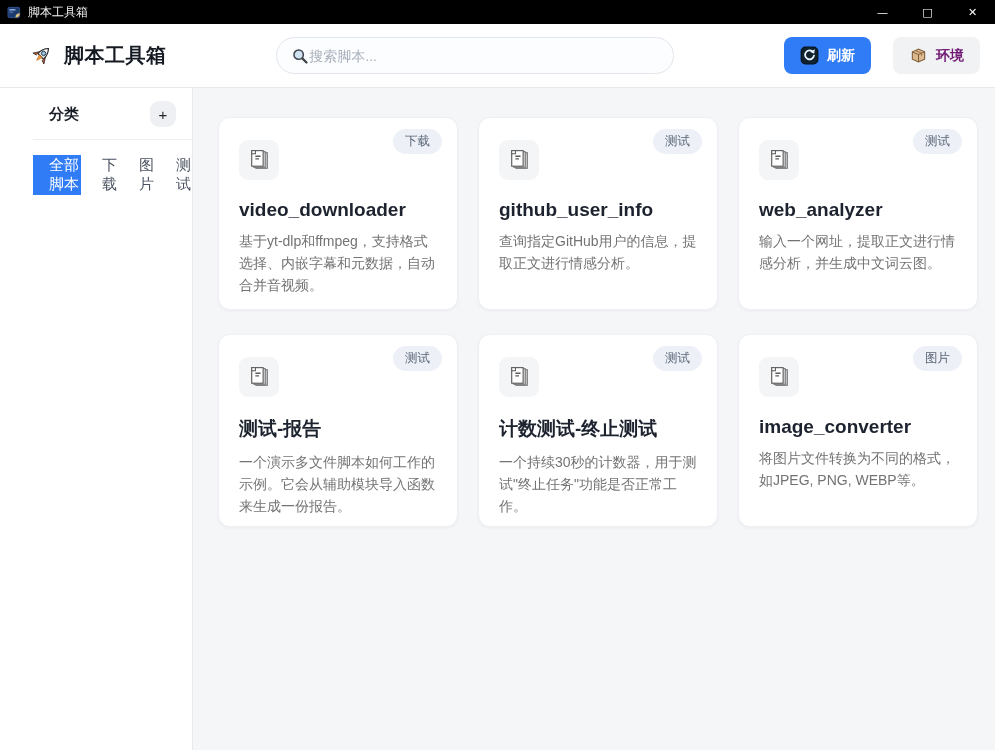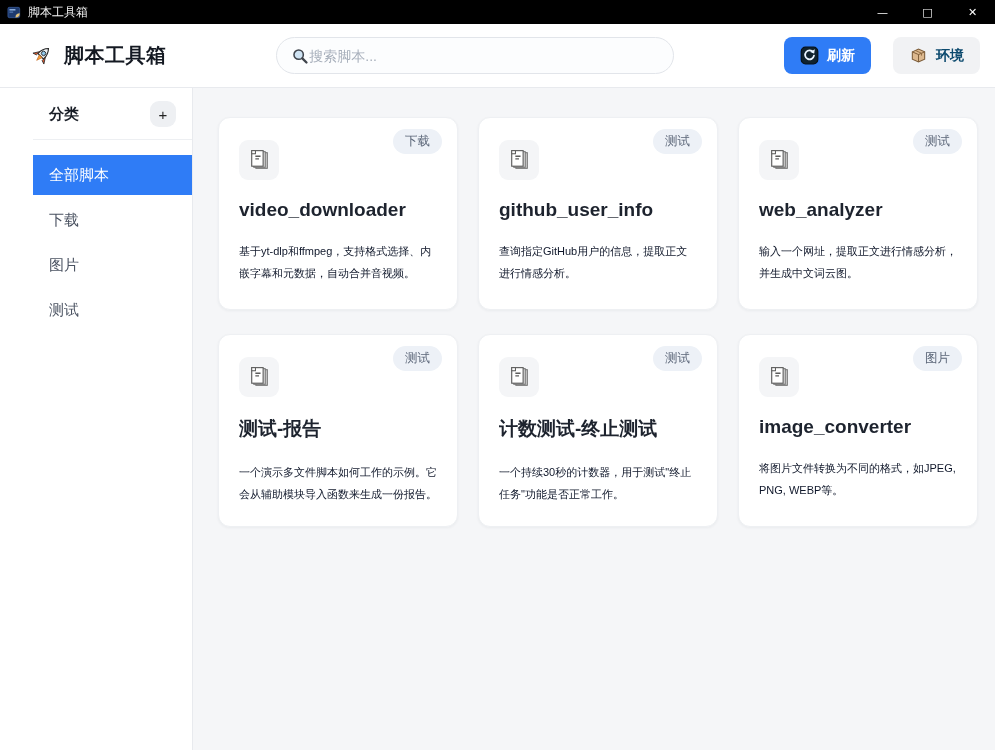--- a/index.html
+++ b/index.html
@@ -49,39 +49,39 @@
   .search-box input::placeholder { color:#a7afbb; }
 
   .header-actions { display:flex; gap:22px; flex:0 0 auto; }
   .btn {
     height:37px; border:none; border-radius:8px; padding:0 16px;
     display:flex; align-items:center; gap:8px; cursor:pointer;
     font-size:14px; font-weight:600; font-family:inherit;
   }
   .btn svg { width:19px; height:19px; }
   .btn-primary { background:#2f7cf6; color:#ffffff; }
-  .btn-neutral { background:#f1f2f4; color:#0c4a6e; }
+  .btn-neutral { background:#f1f2f4; color:#701a75; }
 
   
   .content { flex:1; display:flex; min-height:0; }
 
   .sidebar {
     width:193px; flex:0 0 193px; background:#ffffff;
     border-right:1px solid #e8eaee; padding-top:13px;padding-left:33px;
   }
   .sidebar-head {
     display:flex; align-items:center; justify-content:space-between;
     padding:0 16px 12px 16px; border-bottom:1px solid #edeff2;
   }
   .sidebar-head .cat-title { font-size:15px; font-weight:700; color:#181d26; }
   .add-btn {
     width:26px; height:26px; border:none; border-radius:9px; background:#eef0f3;
     font-size:15px; line-height:1; color:#222; cursor:pointer; font-family:inherit;
   }
-  .cat-list { margin-top:15px; display:flex; flex-direction:column; gap:5px; }
+  .cat-list { margin-top:15px; display:flex; flex-direction:row; gap:5px; }
   .cat-item {
     height:40px; display:flex; align-items:center; padding-left:16px;
     font-size:15px; color:#4a5261; cursor:pointer;
   }
   .cat-item.active { background:#2f7cf6; color:#ffffff; }
 
   .main { flex:1; background:#f5f6f8; padding:29px 0 0 25px; overflow:auto; }
   .card-grid {
     display:grid; grid-template-columns:repeat(3,240px);
     column-gap:20px; row-gap:24px;
@@ -102,21 +102,21 @@
   .icon-box {
     width:40px; height:40px; margin-top:2px; border-radius:9px;
     background:#f4f5f7; display:flex; align-items:center; justify-content:center;
   }
   .icon-box svg { width:27px; height:27px; }
   .card-title {
     margin-top:19px; font-size:19px; font-weight:700; color:#1d232e;
     white-space:nowrap; overflow:hidden;
   }
   .card-desc {
-    margin-top:19px; font-size:11px; line-height:22px; color:#0f172a;
+    margin-top:9px; font-size:14px; line-height:22px; color:#737373;
   }
 </style>
 </head>
 <body>
 
 <svg width="0" height="0" style="position:absolute" aria-hidden="true">
   <defs>
     <symbol id="app-icon" viewBox="0 0 16 16">
       <rect x="1" y="2.5" width="12.5" height="11" rx="1.5" fill="#1d3a6e" stroke="#3c5f9e" stroke-width="0.8"></rect>
       <rect x="2.6" y="4.3" width="6.4" height="1.6" fill="#8fb0dd"></rect>

